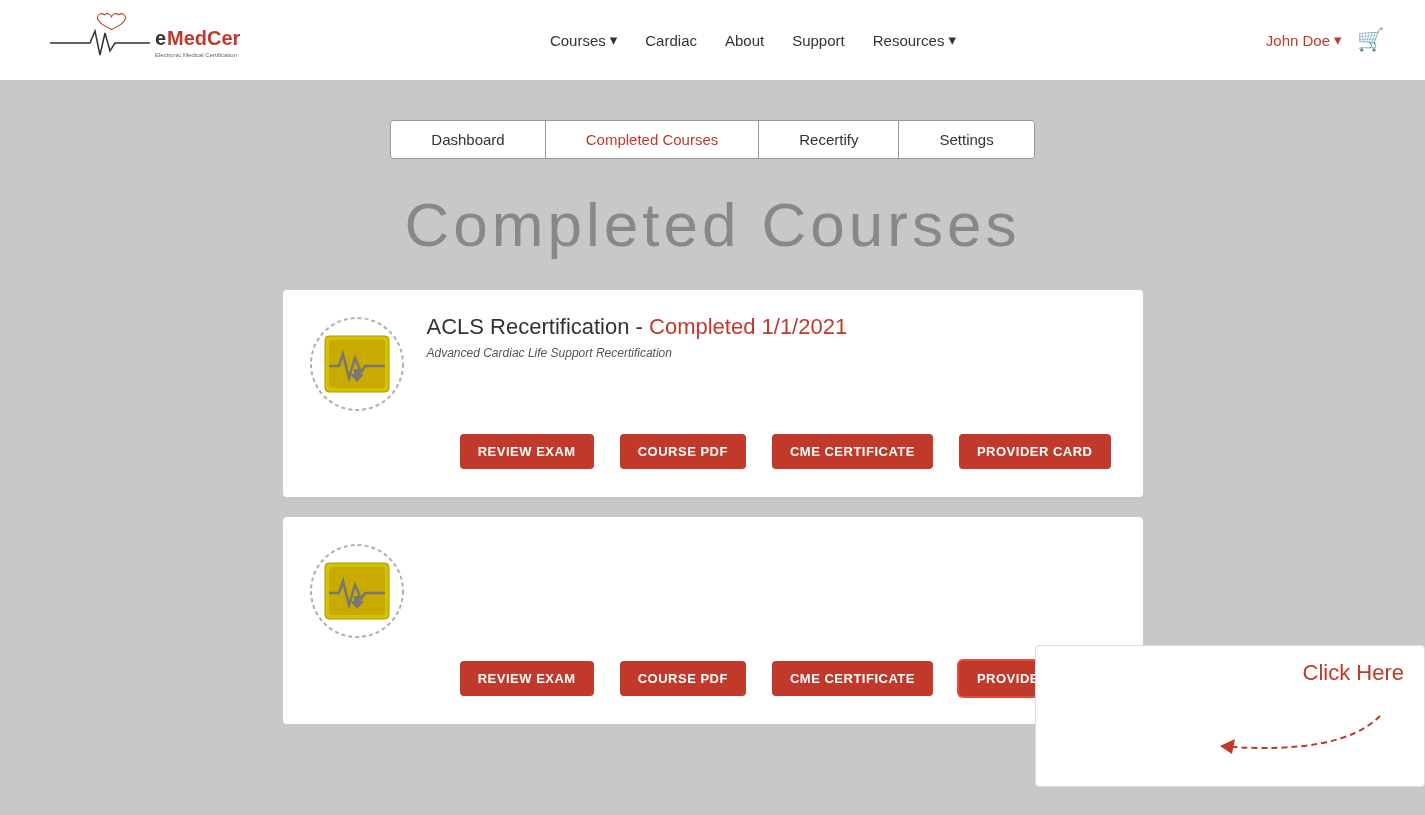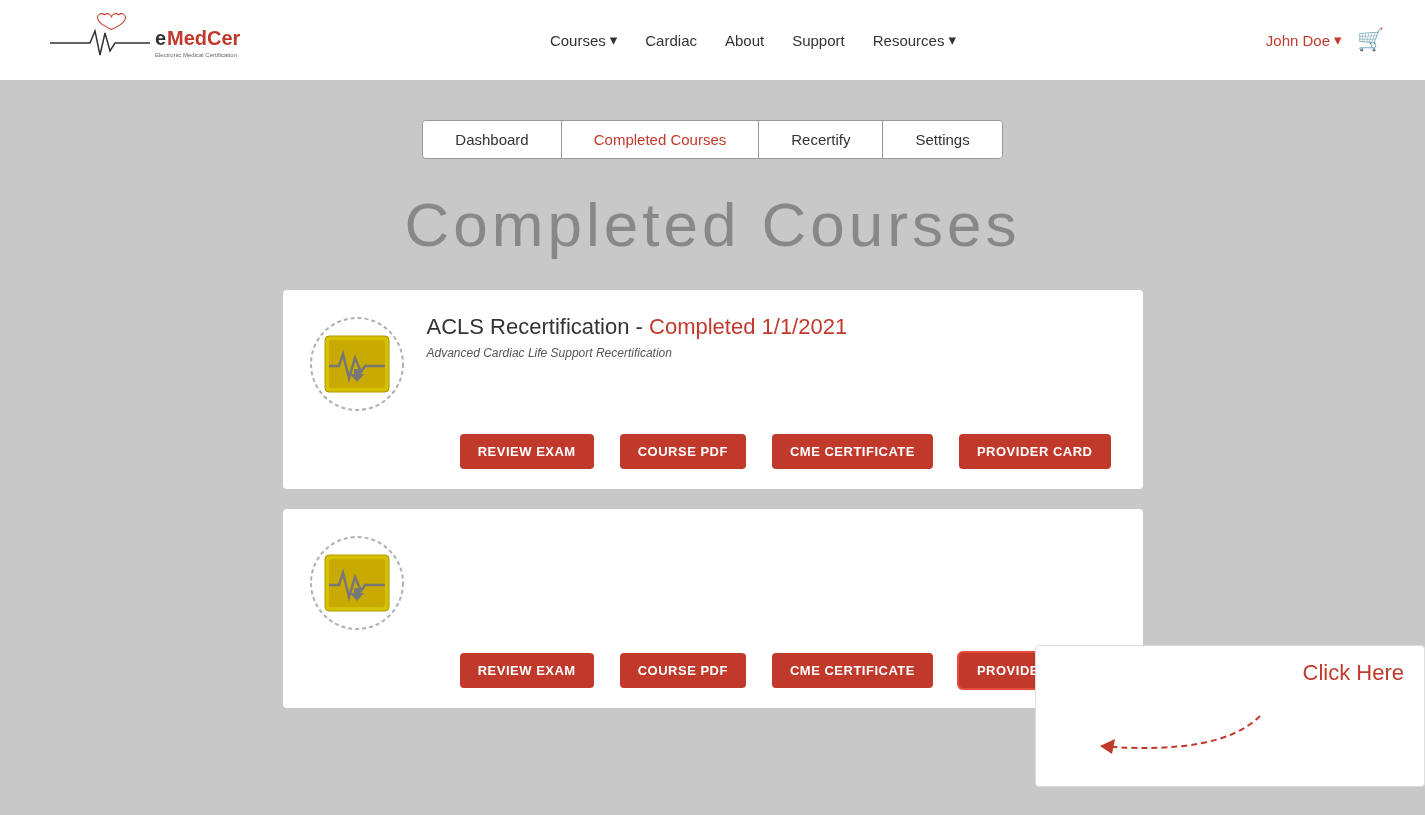--- a/index.html
+++ b/index.html
@@ -65,21 +65,21 @@
       justify-content: center;
       margin-top: 40px;
     }
     .tabs {
       display: flex;
       border: 1px solid #999;
       border-radius: 4px;
       overflow: hidden;
     }
     .tab {
-      padding: 10px 32px;
+      padding: 10px 40px;
       font-size: 15px;
       color: #333;
       background: #fff;
       cursor: pointer;
       border-right: 1px solid #999;
     }
     .tab:last-child { border-right: none; }
     .tab.active {
       color: #c0392b;
       background: #fff;
@@ -100,21 +100,21 @@
       max-width: 900px;
       margin: 0 auto;
       padding: 0 20px 40px;
     }
 
     
     .course-card {
       background: #fff;
       border-radius: 4px;
       margin-bottom: 20px;
-      padding: 24px 32px 20px 24px;
+      padding: 24px 32px 28px 24px;
       display: flex;
       flex-direction: column;
     }
     .course-top {
       display: flex;
       align-items: flex-start;
       gap: 20px;
     }
     .course-badge {
       width: 100px;
@@ -164,20 +164,21 @@
       position: fixed;
       right: 0;
       bottom: 30px;
       width: 390px;
       background: #fff;
       border: 1px solid #ddd;
       border-radius: 4px;
       padding: 20px 24px;
       display: flex;
       align-items: center;
+      justify-content: flex-end;
       z-index: 100;
     }
     .click-here-text {
       color: #c0392b;
       font-size: 22px;
       font-weight: 500;
       position: absolute;
       right: 20px;
       top: 16px;
     }

